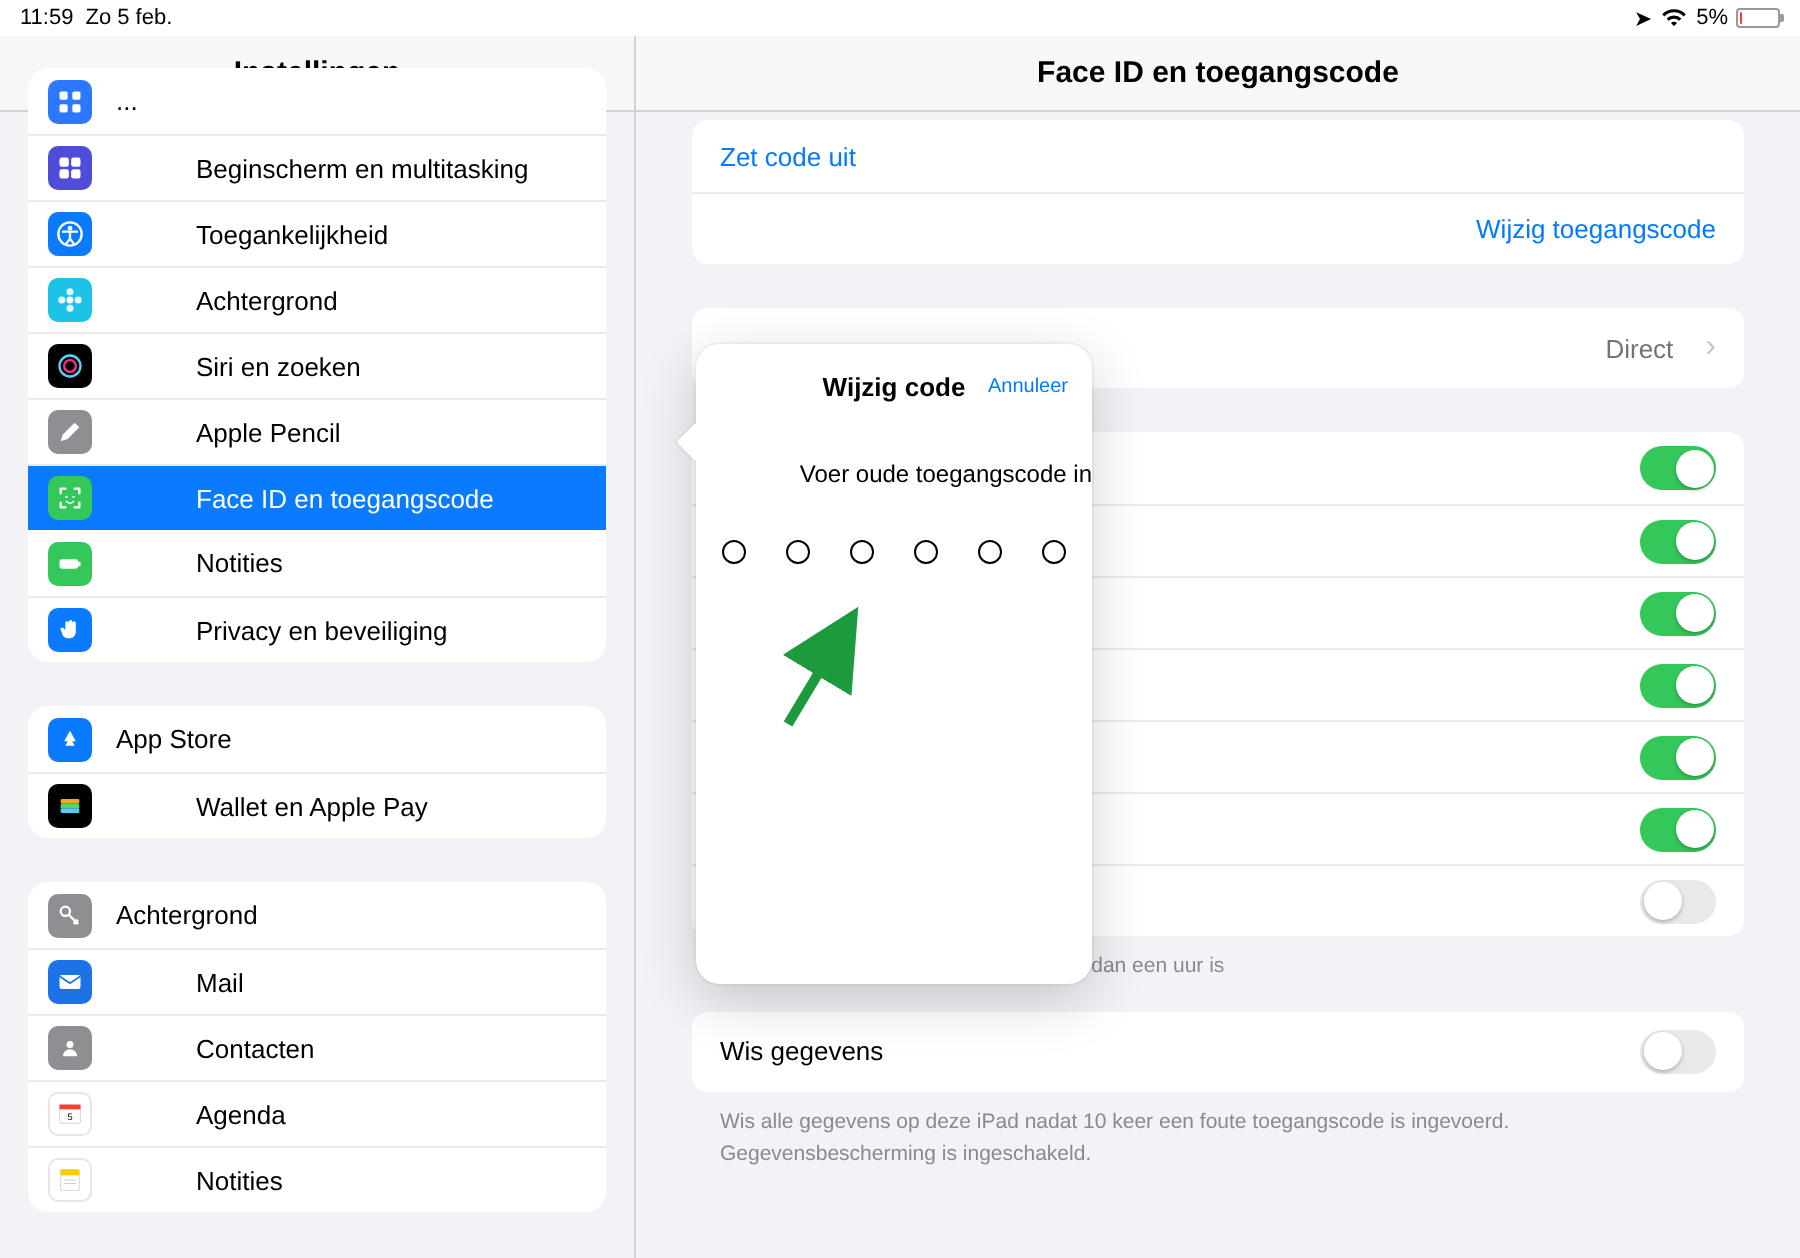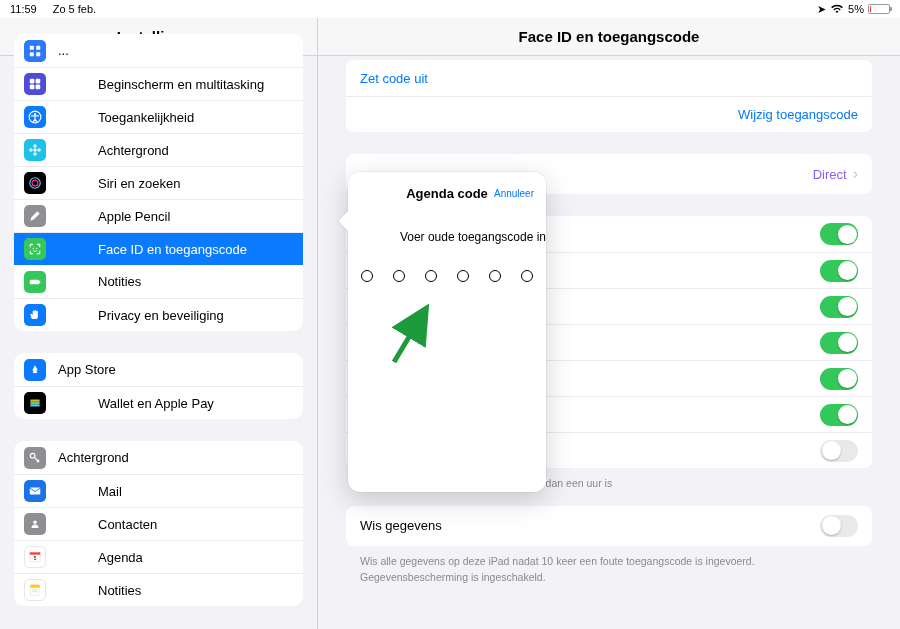--- a/index.html
+++ b/index.html
@@ -1,19 +1,19 @@
 <!DOCTYPE html>
 <html><head>
 <meta charset="utf-8">
 <style>
   * { box-sizing: border-box; margin: 0; padding: 0; font-family: -apple-system, BlinkMacSystemFont, "Segoe UI", Helvetica, Arial, sans-serif; }
   html, body { width: 900px; height: 629px; overflow: hidden; background: #f2f2f7; }
   .screen { display: flex; flex-direction: column; width: 100%; height: 100%; }
   .statusbar { height: 18px; display: flex; align-items: center; justify-content: space-between; padding: 0 10px; font-size: 11px; font-weight: 500; color: #000; background: #fff; }
-  .statusbar .left { display: flex; gap: 16px; }
+  .statusbar .left { display: flex; gap: 6px; }
   .statusbar .right { display: flex; align-items: center; gap: 4px; }
   .battery-icon { width: 22px; height: 10px; border: 1px solid #999; border-radius: 2px; position: relative; }
   .battery-icon::after { content: ""; position: absolute; right: -3px; top: 2px; width: 2px; height: 4px; background: #999; border-radius: 0 1px 1px 0; }
   .battery-fill { position: absolute; left: 1px; top: 1px; bottom: 1px; width: 5%; background: #ff3b30; border-radius: 1px; }
   .main { flex: 1; display: flex; overflow: hidden; }
   .sidebar { width: 318px; border-right: 1px solid #d1d1d6; display: flex; flex-direction: column; background: #f2f2f7; }
   .sidebar-title { height: 38px; font-size: 15px; font-weight: 600; text-align: center; line-height: 38px; background: #f7f7f8; border-bottom: 1px solid #d1d1d6; }
   .sidebar-scroll { flex: 1; overflow: hidden; padding-top: 4px; }
   .group { margin: 0 14px 22px 14px; background: #fff; border-radius: 10px; overflow: hidden; }
   .row { height: 33px; display: flex; align-items: center; padding: 0 10px; font-size: 13px; color: #000; cursor: pointer; }
@@ -23,21 +23,21 @@
   .icon { width: 22px; height: 22px; border-radius: 5px; margin-right: 12px; display: flex; align-items: center; justify-content: center; color: #fff; font-size: 13px; flex-shrink: 0; }
   .icon svg { width: 14px; height: 14px; }
   .detail { flex: 1; display: flex; flex-direction: column; background: #f2f2f7; position: relative; }
   .detail-title { height: 38px; font-size: 15px; font-weight: 600; text-align: center; line-height: 38px; background: #f7f7f8; border-bottom: 1px solid #d1d1d6; }
   .detail-scroll { flex: 1; overflow: hidden; position: relative; }
   .section { margin: 0 28px 22px 28px; background: #fff; border-radius: 8px; overflow: hidden; }
   .section.first { margin-top: 4px; }
   .link-row { height: 36px; display: flex; align-items: center; padding: 0 14px; color: #007aff; font-size: 13px; cursor: pointer; }
   .link-row + .link-row { border-top: 1px solid #eceaef; justify-content: flex-end; }
   .value-row { height: 40px; display: flex; align-items: center; justify-content: flex-end; padding: 0 14px; font-size: 13px; }
-  .value-label { color: #8b5cf6; margin-right: 6px; }
+  .value-label { color: #737373; margin-right: 16px; }
   .chev { color: #c7c7cc; font-size: 16px; }
   .toggle-row { height: 36px; display: flex; align-items: center; justify-content: flex-end; padding: 0 14px; }
   .toggle-row + .toggle-row { border-top: 1px solid #eceaef; }
   .switch { width: 38px; height: 22px; background: #34c759; border-radius: 11px; position: relative; cursor: pointer; }
   .switch.off { background: #e9e9eb; }
   .switch .knob { width: 19px; height: 19px; background: #fff; border-radius: 50%; position: absolute; top: 1.5px; right: 1.5px; box-shadow: 0 1px 2px rgba(0,0,0,0.25); }
   .switch.off .knob { right: auto; left: 1.5px; }
   .footnote { margin: -14px 42px 14px 42px; color: #8a8a8e; font-size: 10.5px; line-height: 1.5; }
   .plain-row { height: 40px; display: flex; align-items: center; justify-content: space-between; padding: 0 14px; font-size: 13px; }
   
@@ -307,21 +307,21 @@
               </span>
           </div>
         </div>
         <div class="footnote">
           <div>Wis alle gegevens op deze iPad nadat 10 keer een foute toegangscode is ingevoerd.</div>
           <div style="margin-top:0">Gegevensbescherming is ingeschakeld.</div>
         </div>
 
         <div class="popover">
           <div class="pop-header">
-            <span>Agenda code</span>
+            <span>Wijzig code</span>
             <span class="pop-cancel">Annuleer</span>
           </div>
           <div class="pop-prompt">Voer oude toegangscode in</div>
           <div class="dots">
             <span class="dot"></span>
             <span class="dot"></span>
             <span class="dot"></span>
             <span class="dot"></span>
             <span class="dot"></span>
             <span class="dot"></span>

